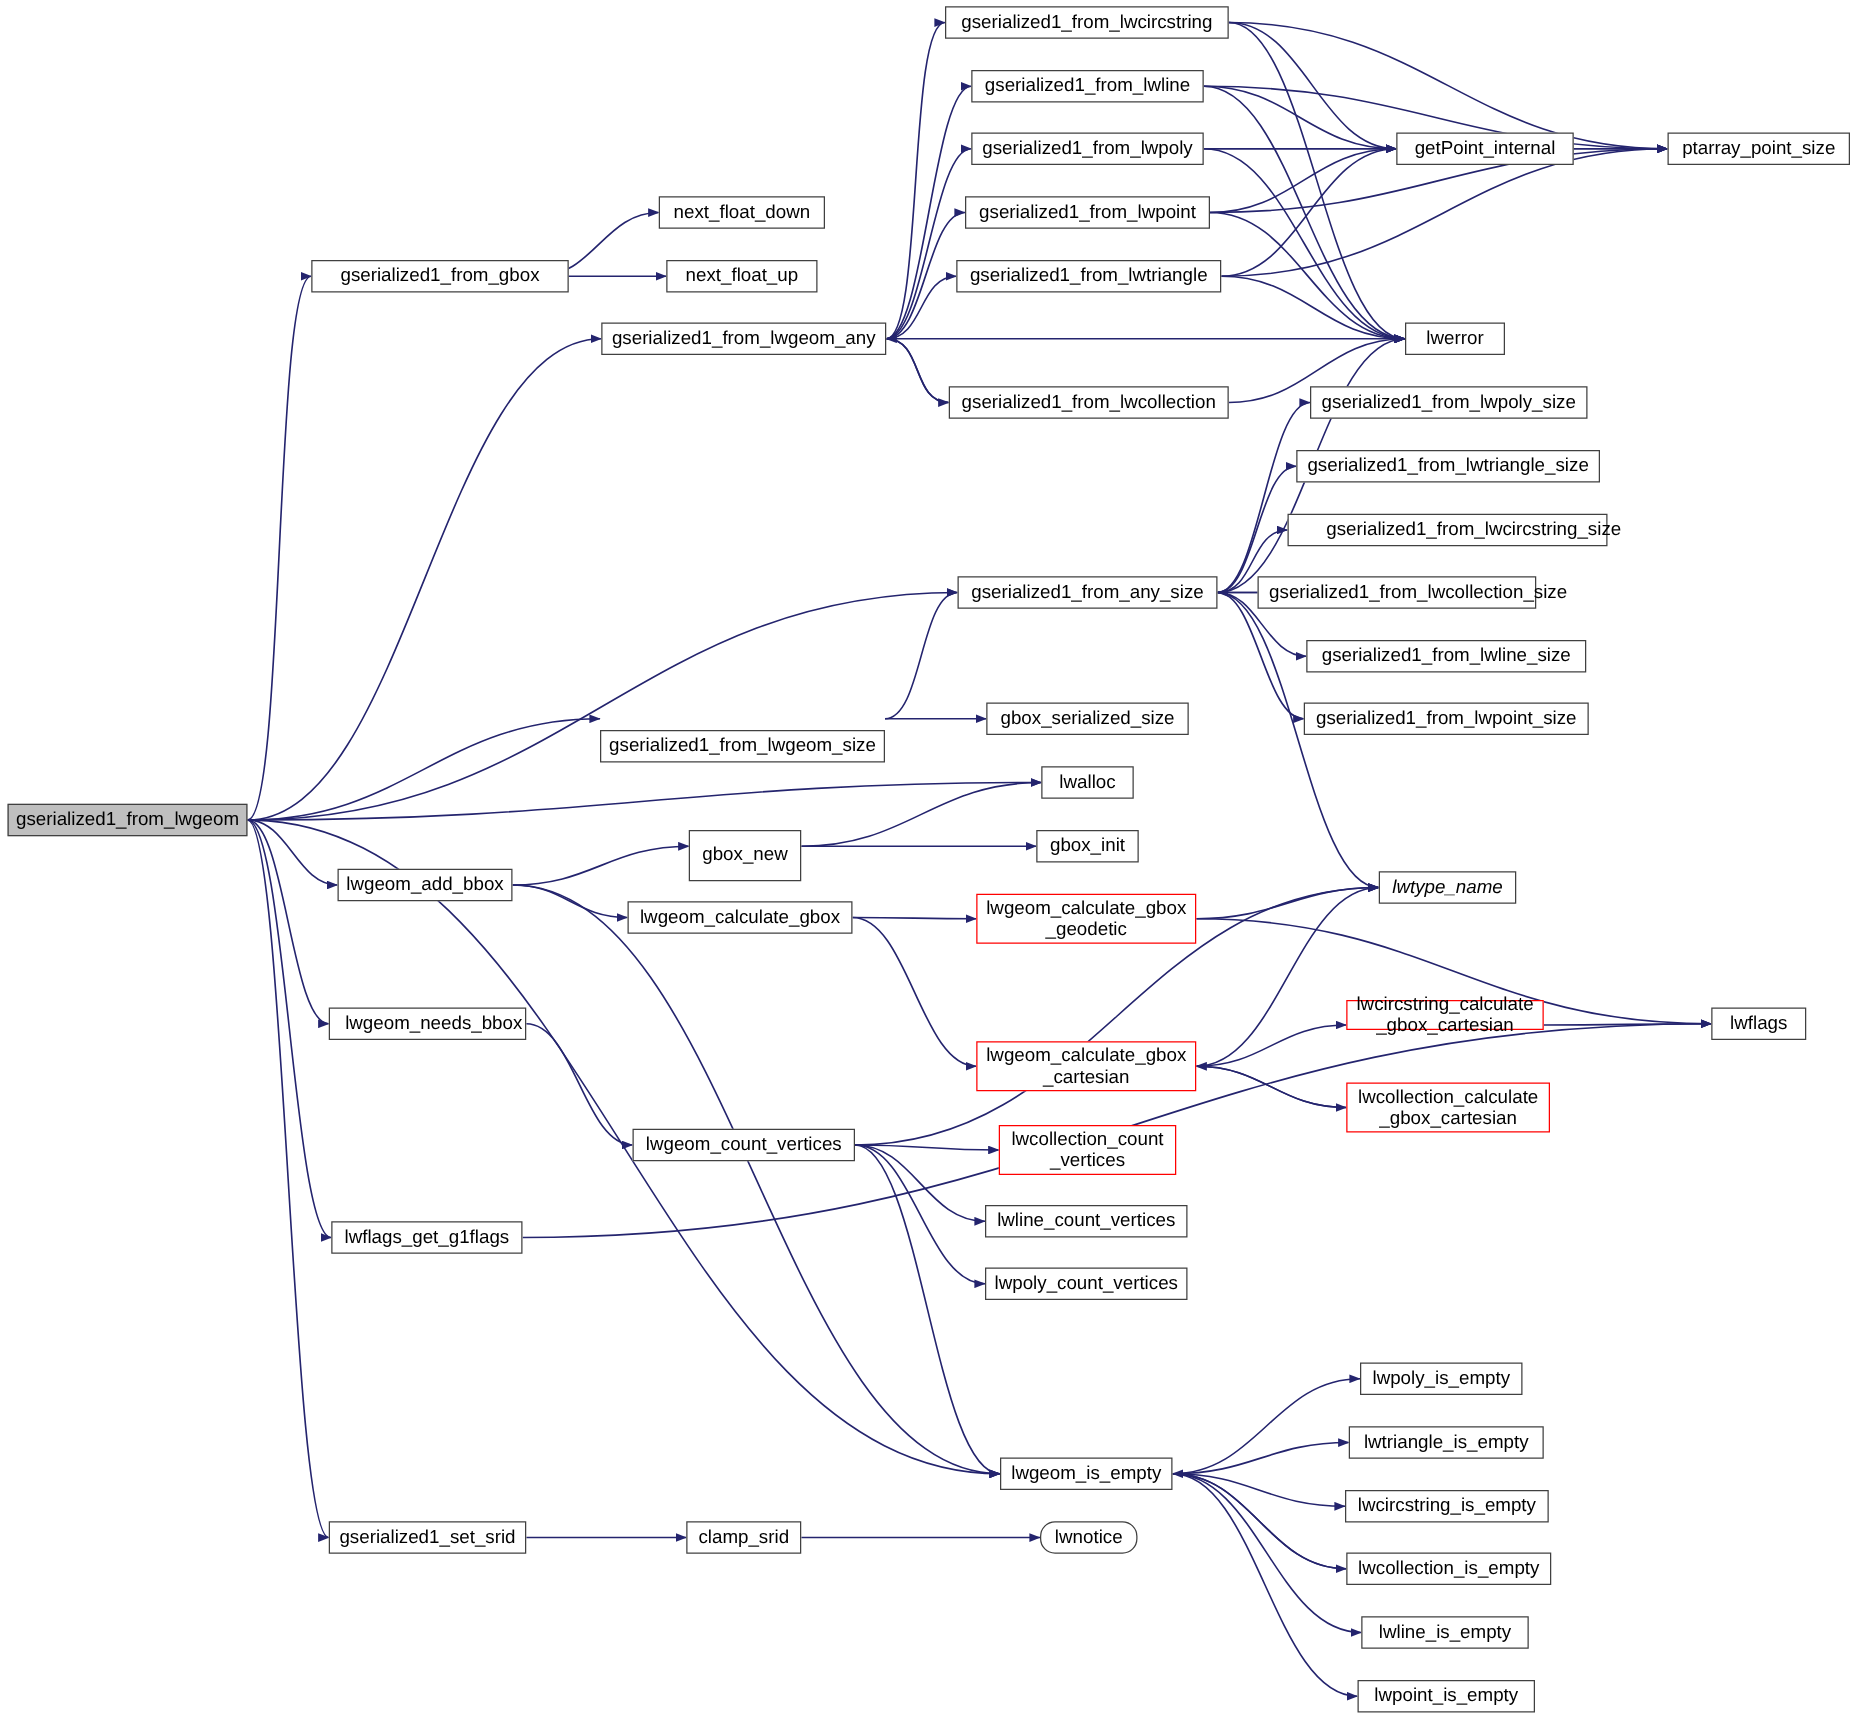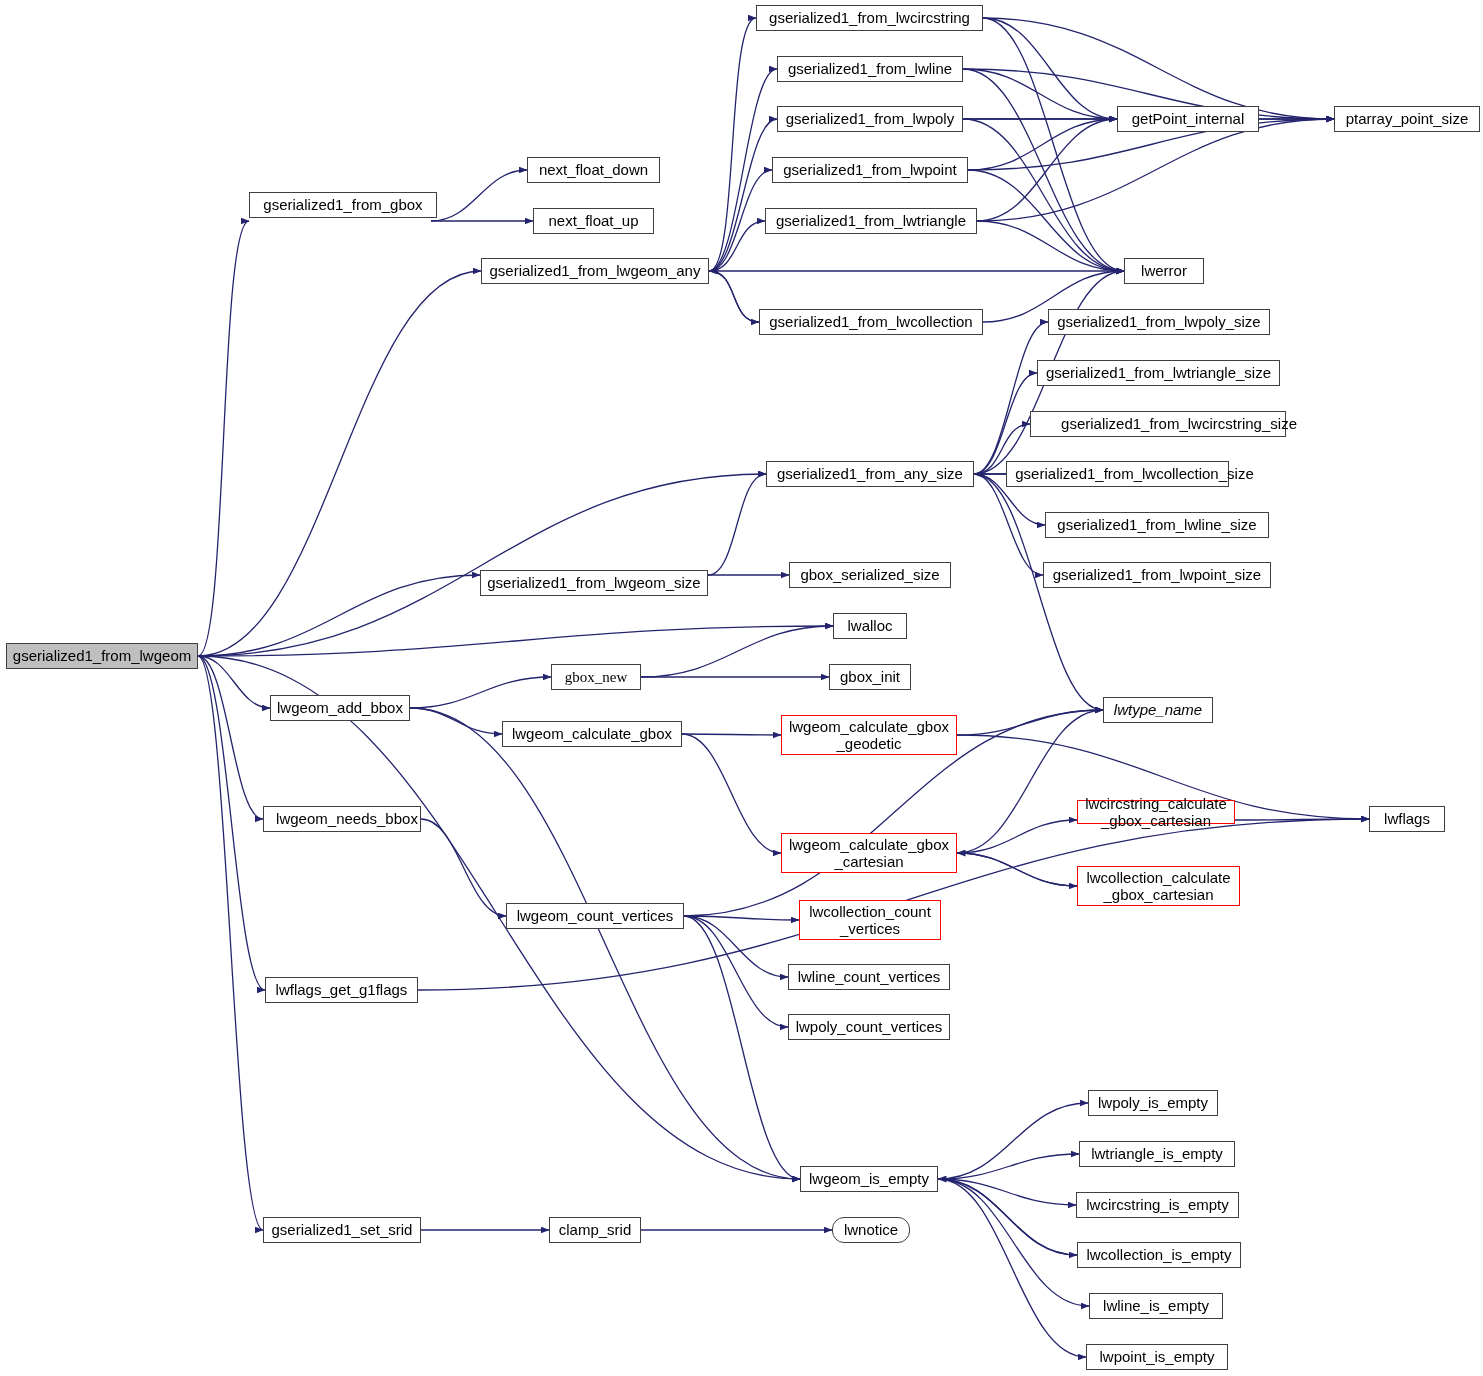--- a/index.html
+++ b/index.html
@@ -117,44 +117,44 @@
         <path d="M 938 1179 C 1000.55 1179, 1014.45 1255, 1077 1255" marker-end="url(#arrow)"></path>
         <path d="M 938 1179 C 1005.95 1179, 1021.05 1306, 1089 1306" marker-end="url(#arrow)"></path>
         <path d="M 938 1179 C 1004.6 1179, 1019.4 1357, 1086 1357" marker-end="url(#arrow)"></path>
         <path d="M 1077 1255 C 1014.45 1255, 1000.55 1179, 938 1179" marker-end="url(#arrow)"></path>
         <path d="M 421 1230 C 478.6 1230, 491.4 1230, 549 1230" marker-end="url(#arrow)"></path>
         <path d="M 641 1230 C 726.95 1230, 746.05 1230, 832 1230" marker-end="url(#arrow)"></path>
       </g>
   </svg>
   <div id="node-layer">
       <div class="node root" style="left: 6px; top: 643px; width: 192px; height: 26px;">gserialized1_from_lwgeom</div>
-      <div class="node" style="left: 249px; top: 192px; width: 188px; height: 26px;">gserialized1_from_gbox</div>
+      <div class="node" style="left: 249px; top: 208px; width: 206px; height: 26px;">gserialized1_from_gbox</div>
       <div class="node" style="left: 527px; top: 157px; width: 133px; height: 26px;">next_float_down</div>
       <div class="node" style="left: 533px; top: 208px; width: 121px; height: 26px;">next_float_up</div>
       <div class="node" style="left: 481px; top: 258px; width: 228px; height: 26px;">gserialized1_from_lwgeom_any</div>
       <div class="node" style="left: 756px; top: 5px; width: 227px; height: 26px;">gserialized1_from_lwcircstring</div>
       <div class="node" style="left: 777px; top: 56px; width: 186px; height: 26px;">gserialized1_from_lwline</div>
       <div class="node" style="left: 777px; top: 106px; width: 186px; height: 26px;">gserialized1_from_lwpoly</div>
       <div class="node" style="left: 772px; top: 157px; width: 196px; height: 26px;">gserialized1_from_lwpoint</div>
       <div class="node" style="left: 765px; top: 208px; width: 212px; height: 26px;">gserialized1_from_lwtriangle</div>
       <div class="node" style="left: 759px; top: 309px; width: 224px; height: 26px;">gserialized1_from_lwcollection</div>
       <div class="node" style="left: 1117px; top: 106px; width: 142px; height: 26px;">getPoint_internal</div>
       <div class="node" style="left: 1334px; top: 106px; width: 146px; height: 26px;">ptarray_point_size</div>
       <div class="node" style="left: 1124px; top: 258px; width: 80px; height: 26px;">lwerror</div>
       <div class="node" style="left: 1048px; top: 309px; width: 222px; height: 26px;">gserialized1_from_lwpoly_size</div>
       <div class="node" style="left: 1037px; top: 360px; width: 243px; height: 26px;">gserialized1_from_lwtriangle_size</div>
       <div class="node" style="left: 1030px; top: 411px; width: 256px; height: 26px; padding-left: 48px;">gserialized1_from_lwcircstring_size</div>
       <div class="node" style="left: 766px; top: 461px; width: 208px; height: 26px;">gserialized1_from_any_size</div>
       <div class="node" style="left: 1006px; top: 461px; width: 223px; height: 26px; padding-left: 40px;">gserialized1_from_lwcollection_size</div>
       <div class="node" style="left: 1045px; top: 512px; width: 224px; height: 26px;">gserialized1_from_lwline_size</div>
       <div class="node" style="left: 1043px; top: 562px; width: 228px; height: 26px;">gserialized1_from_lwpoint_size</div>
-      <div class="node" style="left: 480px; top: 570px; width: 228px; height: 26px;">gserialized1_from_lwgeom_size</div>
+      <div class="node" style="left: 480px; top: 584px; width: 228px; height: 26px;">gserialized1_from_lwgeom_size</div>
       <div class="node" style="left: 789px; top: 562px; width: 162px; height: 26px;">gbox_serialized_size</div>
       <div class="node" style="left: 833px; top: 613px; width: 74px; height: 26px;">lwalloc</div>
-      <div class="node" style="left: 551px; top: 664px; width: 90px; height: 26px; font-family: Liberation Serif, serif;">gbox_new</div>
+      <div class="node" style="left: 551px; top: 664px; width: 90px; height: 41px;">gbox_new</div>
       <div class="node" style="left: 829px; top: 664px; width: 82px; height: 26px;">gbox_init</div>
       <div class="node" style="left: 270px; top: 695px; width: 140px; height: 26px;">lwgeom_add_bbox</div>
       <div class="node" style="left: 502px; top: 721px; width: 180px; height: 26px;">lwgeom_calculate_gbox</div>
       <div class="node alert two" style="left: 781px; top: 715px; width: 176px; height: 40px;">lwgeom_calculate_gbox
 _geodetic</div>
       <div class="node" style="left: 1103px; top: 697px; width: 110px; height: 26px; font-style: italic;">lwtype_name</div>
       <div class="node" style="left: 1369px; top: 806px; width: 76px; height: 26px;">lwflags</div>
       <div class="node" style="left: 263px; top: 806px; width: 158px; height: 26px; padding-left: 16px;">lwgeom_needs_bbox</div>
       <div class="node alert two" style="left: 781px; top: 833px; width: 176px; height: 40px;">lwgeom_calculate_gbox
 _cartesian</div>

